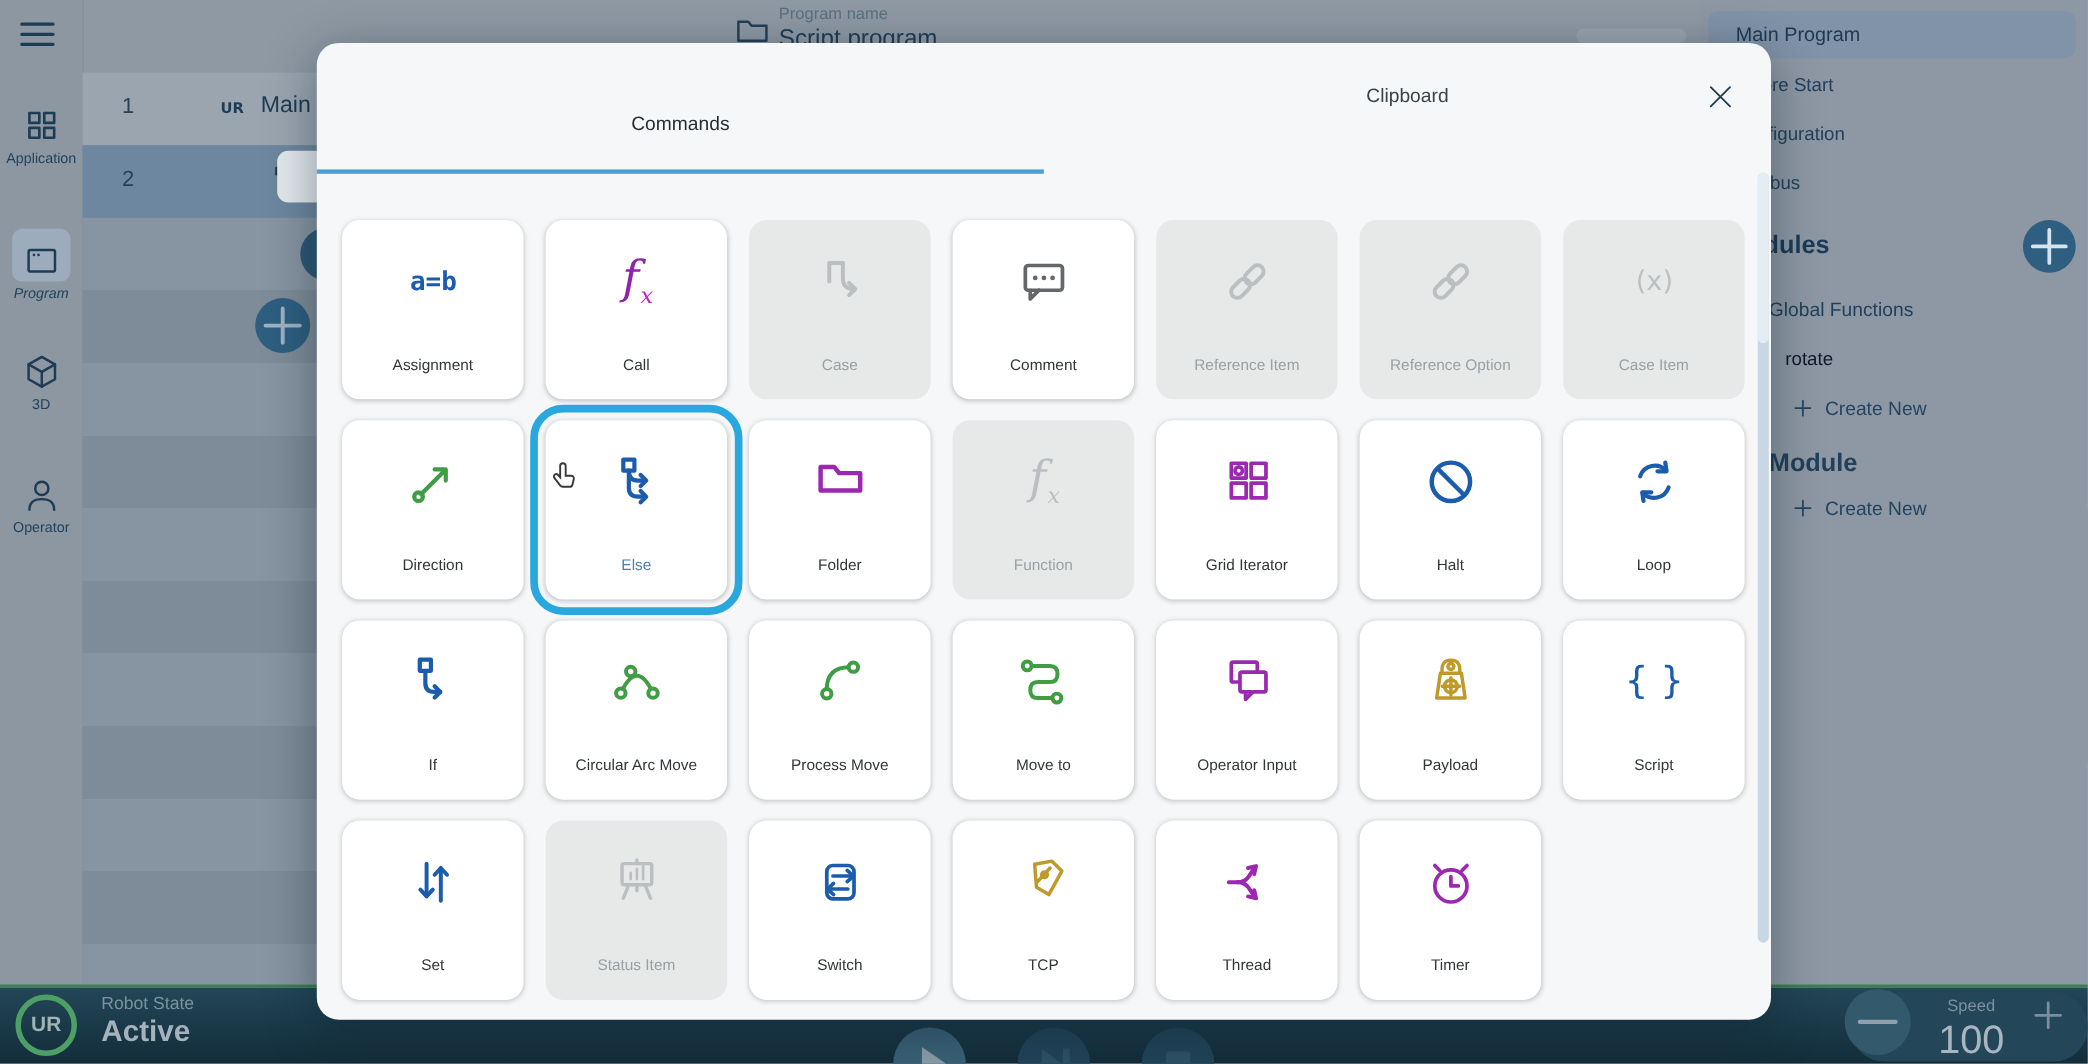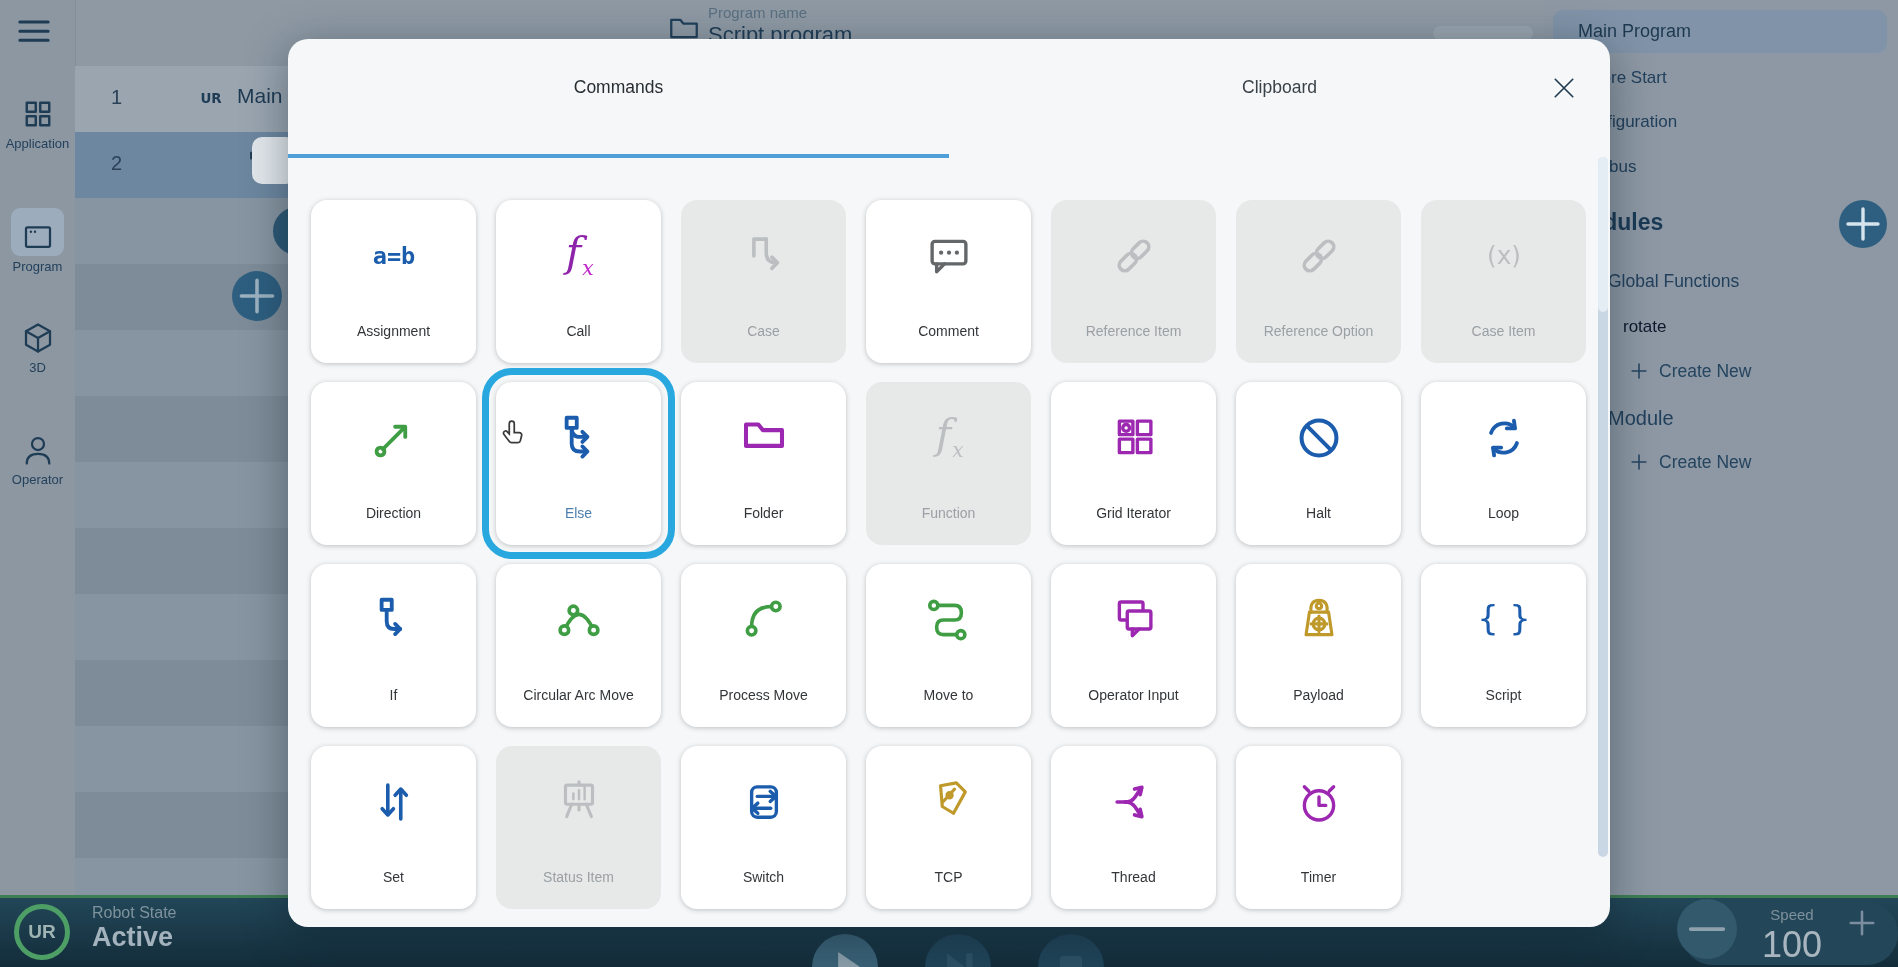--- a/index.html
+++ b/index.html
@@ -47,21 +47,21 @@
   #rp-item-0{top:68px;}
   #rp-item-1{top:112px;}
   #rp-item-2{top:157px;}
   #rp-heading{position:absolute;left:25px;top:209px;font-size:23px;font-weight:700;color:#1b3a55;}
   #rp-fab{position:absolute;left:1839px;top:200px;width:48px;height:48px;border-radius:50%;background:#2e5f80;color:#d6e4ee;}
   #rp-group-0{position:absolute;left:63px;top:271px;font-size:17.5px;color:#22405c;white-space:nowrap;}
   #rp-child-0{position:absolute;left:78px;top:317px;font-size:17px;color:#0f172a;}
   .rp-create{position:absolute;left:83px;font-size:17.5px;color:#24445f;white-space:nowrap;}
   .rp-plus{display:inline-block;width:22px;height:22px;vertical-align:-5px;margin-right:9px;color:#24445f;}
   #rp-create-0{top:360px;}
-  #rp-group-1{position:absolute;left:63px;top:407px;font-size:20px;color:#22405c;}
+  #rp-group-1{position:absolute;left:63px;top:407px;font-size:23px;color:#22405c;font-weight:bold;}
   #rp-create-1{top:451px;}
 
   
   #bottom-bar{left:0;top:895px;width:1898px;height:72px;
      background:linear-gradient(180deg,#224758,#132c3a);border-top:3px solid #3e7e53;box-sizing:border-box;}
   #ur-logo{position:absolute;left:14px;top:6px;width:56px;height:56px;border-radius:50%;
      border:5px solid #4d9f66;box-sizing:border-box;color:#9fb4b3;text-align:center;}
   #ur-logo span{font-size:19px;font-weight:700;line-height:46px;}
   #robot-state-label{position:absolute;left:92px;top:6px;font-size:16px;color:#7e929e;}
   #robot-state-value{position:absolute;left:92px;top:24px;font-size:27px;font-weight:700;color:#a3b2bc;}
@@ -74,21 +74,21 @@
   #speed-minus{position:absolute;left:1677px;top:1px;width:60px;height:60px;border-radius:50%;background:#33596d;color:#8fa1ac;}
   #speed-label{position:absolute;left:1752px;top:8px;width:80px;text-align:center;font-size:15px;color:#7e919c;}
   #speed-value{position:absolute;left:1742px;top:26px;width:100px;text-align:center;font-size:36px;color:#a9b6bf;}
   #speed-plus{position:absolute;left:1844px;top:7px;width:36px;height:36px;color:#7b8d9e;}
 
   
   #modal{left:288px;top:39px;width:1322px;height:888px;border-radius:20px;background:#f6f7f8;
      box-shadow:0 10px 45px rgba(10,25,35,.4);}
   #modal-close{position:absolute;left:1262px;top:35px;width:28px;height:28px;color:#1d3a4e;}
   .tab{position:absolute;top:38px;width:661px;text-align:center;font-size:17.5px;color:#272e33;}
-  #tab-commands{left:0;}
+  #tab-commands{left:0;margin-top:25px;}
   #tab-clipboard{left:661px;color:#3a4249;}
   #tab-underline{position:absolute;left:0;top:115px;width:661px;height:4px;background:#4e9ed9;}
   #tiles-grid{position:absolute;left:23px;top:161px;width:1280px;display:grid;
      grid-template-columns:repeat(7,165px);grid-auto-rows:163px;column-gap:20px;row-gap:19px;}
   .tile{position:relative;border-radius:16px;background:#ffffff;box-shadow:0 1px 5px rgba(40,50,60,.28);
      display:flex;flex-direction:column;align-items:center;box-sizing:border-box;padding-top:29px;}
   .tile-icon{width:54px;height:54px;}
   .tile-icon svg{width:54px;height:54px;}
   .tile-label{margin-top:auto;margin-bottom:24px;font-size:14px;color:#333639;}
   .tile.disabled{background:#e7e9e9;box-shadow:none;}
@@ -119,21 +119,21 @@
       <div class="ls-item abs" style="left: 0px; top: 96px; width: 75px;">
         <span class="ls-icon"><svg viewBox="0 0 48 48" fill="none" stroke="currentColor" stroke-linecap="round" stroke-linejoin="round" stroke-width="3.2">
             <rect x="9" y="9" width="12" height="12"></rect>
             <rect x="27" y="9" width="12" height="12"></rect>
             <rect x="9" y="27" width="12" height="12"></rect>
             <rect x="27" y="27" width="12" height="12"></rect>
           </svg></span>
         <span class="ls-label">Application</span>
       </div>
       <div class="ls-active-bg" style="top: 208px;"></div>
-      <div class="ls-item abs" style="left: 0px; top: 219px; width: 75px;">
+      <div class="ls-item abs" style="left: 0px; top: 219px; width: 75px; font-style: italic;">
         <span class="ls-icon"><svg viewBox="0 0 48 48" fill="none" stroke="currentColor" stroke-linecap="round" stroke-linejoin="round" stroke-width="3">
             <rect x="8" y="11" width="32" height="26" rx="2"></rect>
             <circle cx="14.5" cy="17" r="1.6" fill="currentColor" stroke="none"></circle>
             <circle cx="20" cy="17" r="1.6" fill="currentColor" stroke="none"></circle>
           </svg></span>
         <span class="ls-label">Program</span>
       </div>
       <div class="ls-item abs" style="left: 0px; top: 320px; width: 75px;">
         <span class="ls-icon"><svg viewBox="0 0 48 48" fill="none" stroke="currentColor" stroke-linecap="round" stroke-linejoin="round" stroke-width="3">
             <path d="M24 6l16 9v18l-16 9-16-9V15z"></path>

